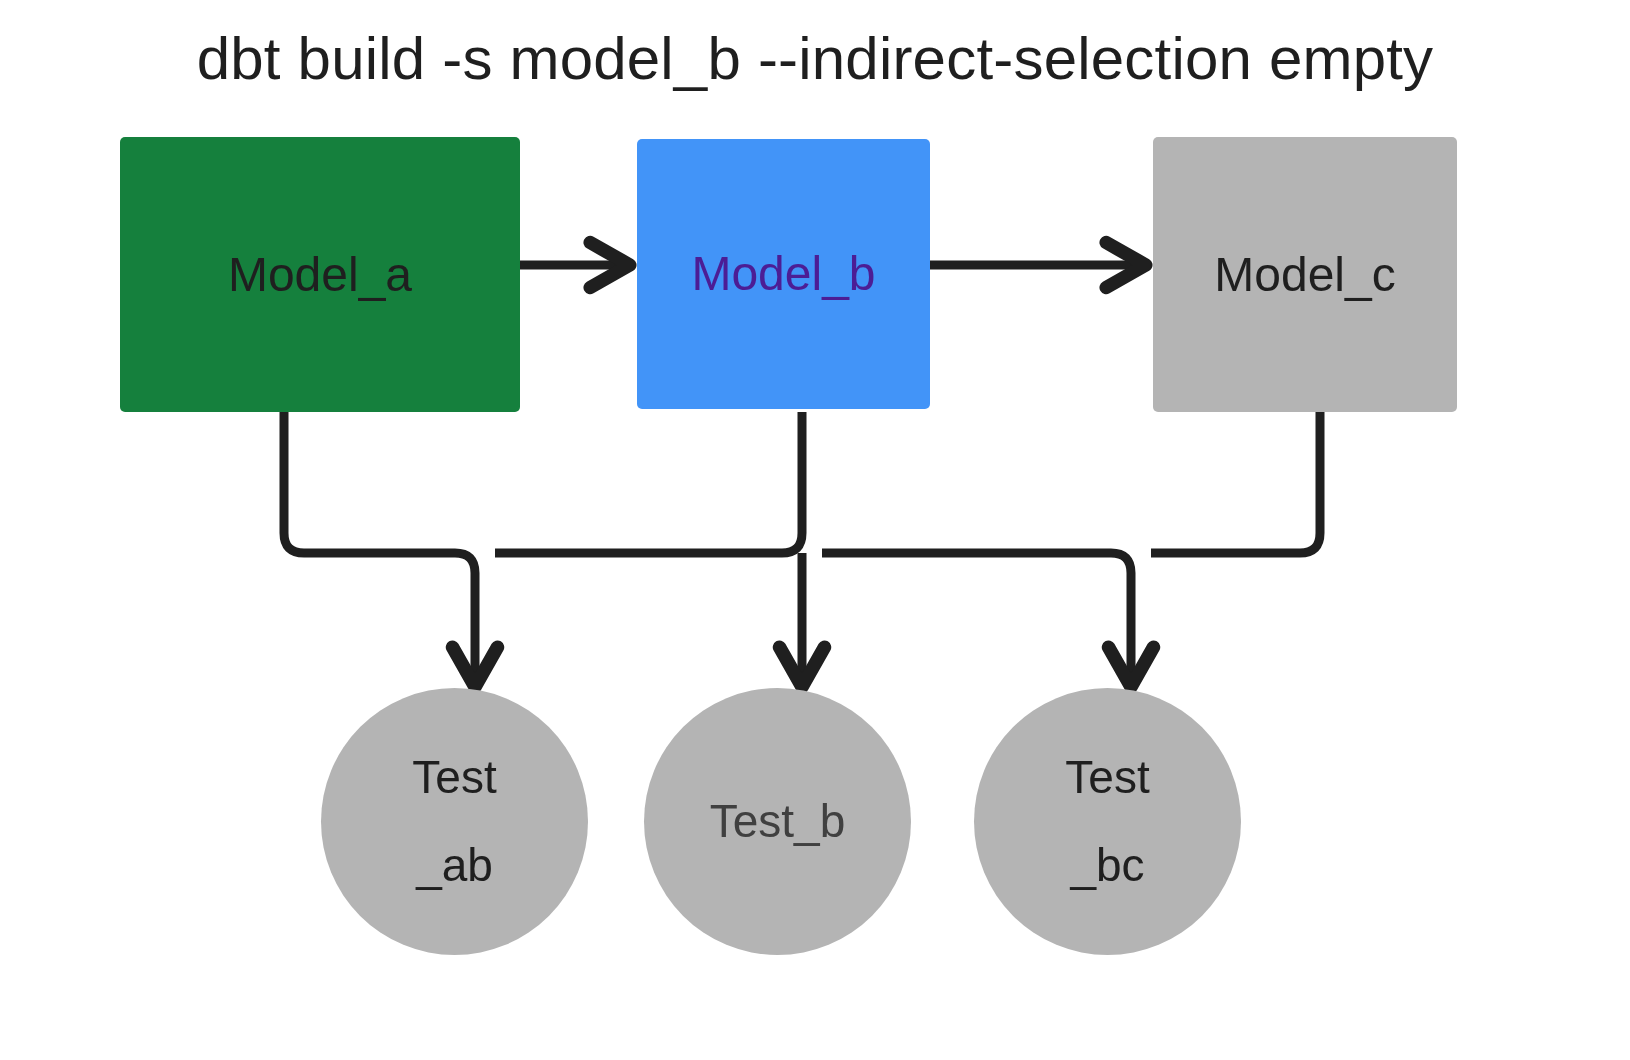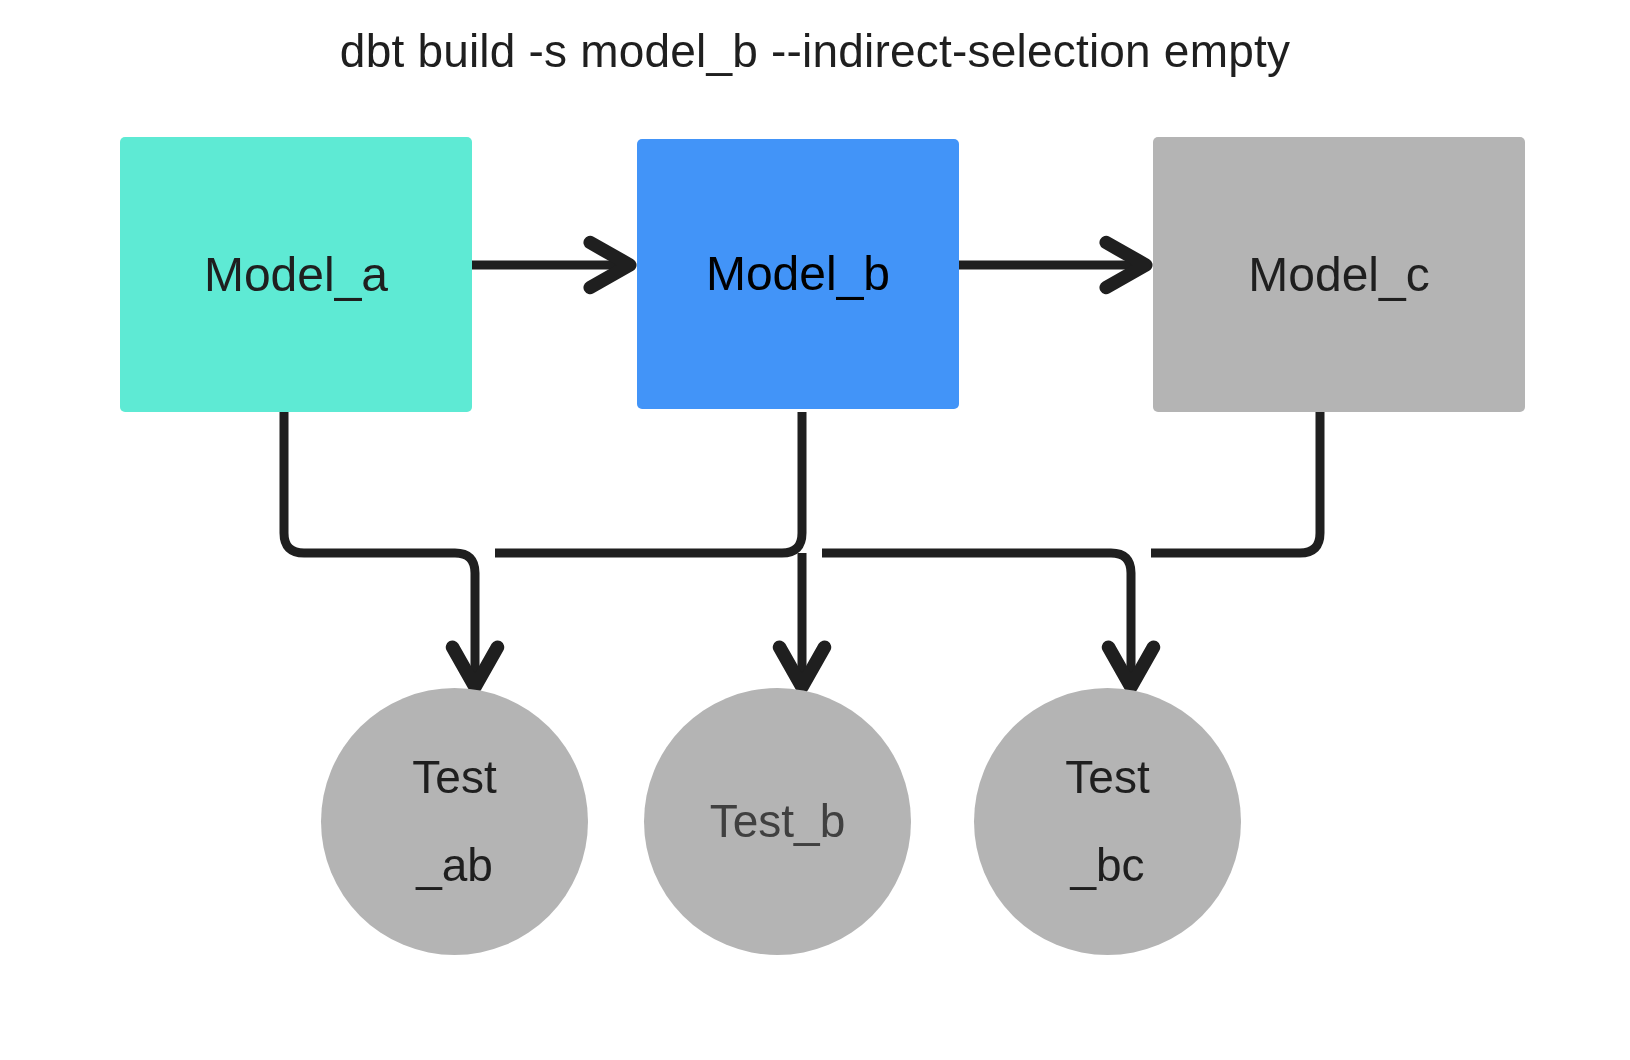--- a/index.html
+++ b/index.html
@@ -24,21 +24,21 @@
     width: 1630px;
     height: 1060px;
     pointer-events: none;
   }
   .diagram-title {
     position: absolute;
     left: 0;
     top: 26px;
     width: 1630px;
     text-align: center;
-    font-size: 46px;
+    font-size: 60px;
     line-height: 1.1;
     color: #1f1f1f;
     letter-spacing: 0.2px;
     white-space: nowrap;
   }
   .node-box {
     position: absolute;
     box-sizing: border-box;
     border-radius: 5px;
     display: flex;
@@ -89,29 +89,29 @@
       <path d="M 802 412 L 802 533 Q 802 553 782 553 L 495 553"></path>
 
       <path d="M 802 553 L 802 685" marker-end="url(#arrowhead)"></path>
 
       <path d="M 822 553 L 1111 553 Q 1131 553 1131 573 L 1131 685" marker-end="url(#arrowhead)"></path>
 
       <path d="M 1320 412 L 1320 533 Q 1320 553 1300 553 L 1151 553"></path>
     </g>
   </svg>
 
-  <div class="node-box" style="left:120px; top:137px; width:352px; height:275px; background:#5eead4; color:#1f1f1f;">
+  <div class="node-box" style="left:120px; top:137px; width:400px; height:275px; background:#15803d; color:#1f1f1f;">
     <span>Model_a</span>
   </div>
 
-  <div class="node-box" style="left:637px; top:139px; width:322px; height:270px; background:#4294f8; color:#000000;">
+  <div class="node-box" style="left:637px; top:139px; width:293px; height:270px; background:#4294f8; color:#4c1d95;">
     <span>Model_b</span>
   </div>
 
-  <div class="node-box" style="left:1153px; top:137px; width:372px; height:275px; background:#b4b4b4; color:#1f1f1f;">
+  <div class="node-box" style="left:1153px; top:137px; width:304px; height:275px; background:#b4b4b4; color:#1f1f1f;">
     <span>Model_c</span>
   </div>
 
   <div class="node-circle" style="left:321px; top:688px; width:267px; height:267px; background:#b4b4b4; color:#1f1f1f;">
     <span class="circle-line">Test</span>
     <span class="circle-line">_ab</span>
   </div>
 
   <div class="node-circle" style="left:644px; top:688px; width:267px; height:267px; background:#b4b4b4; color:#404040;">
     <span class="circle-line">Test_b</span>

